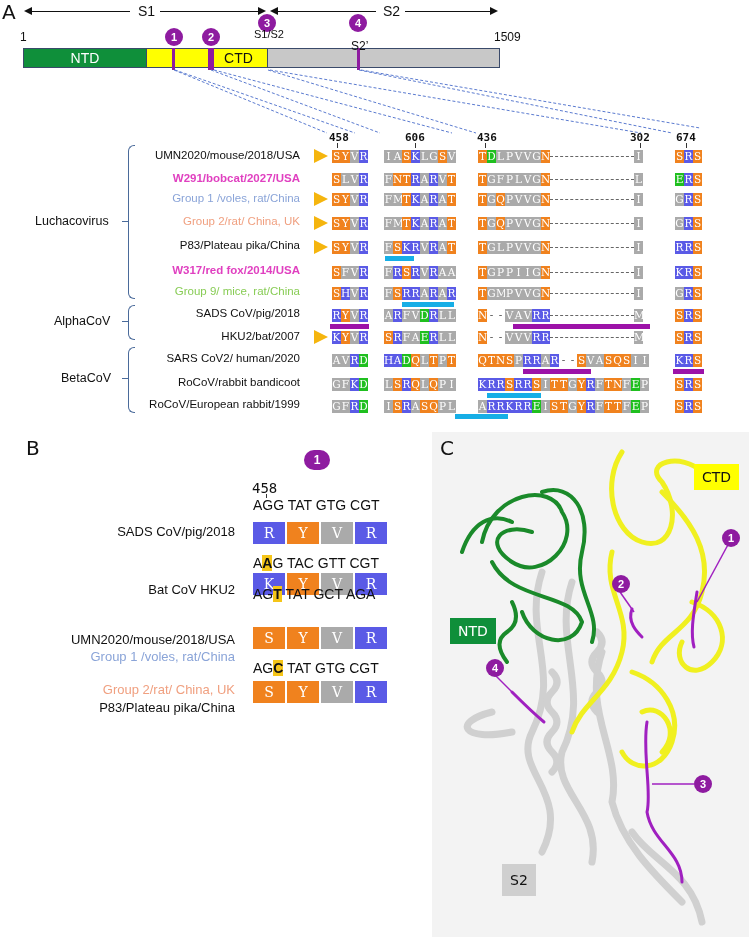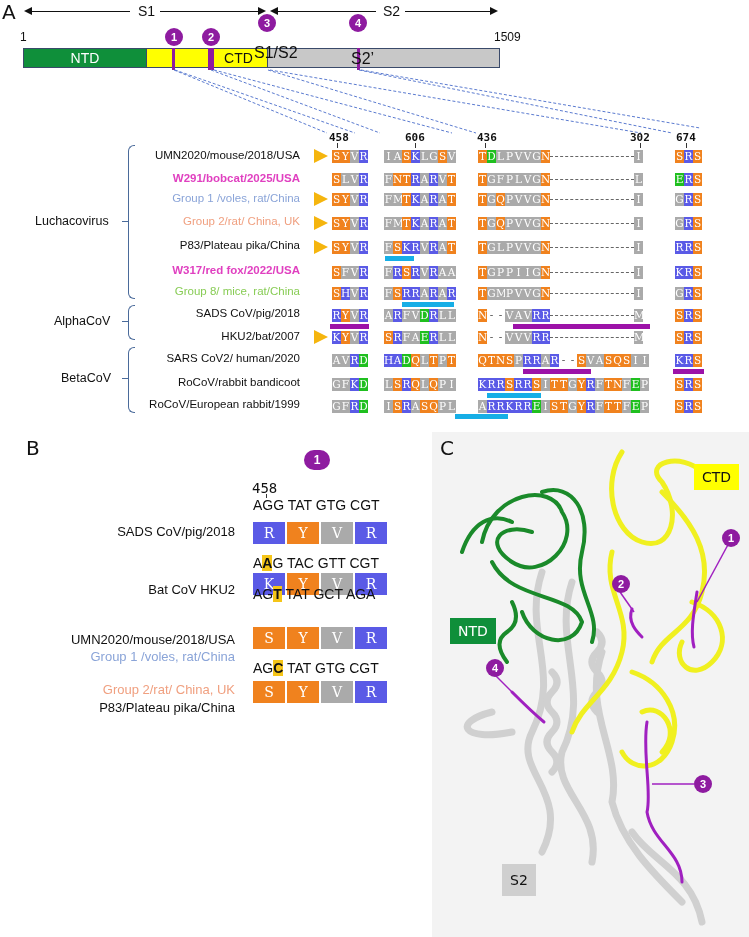--- a/index.html
+++ b/index.html
@@ -71,23 +71,23 @@
 <div class="bar domain-text" style="left:209px;width:59px;background:#ffff00;color:#111;"><span>CTD</span></div>
 <div class="bar" style="left:267px;width:233px;background:#c8c8c8;"></div>
 
 <div class="mark" style="left:172px;top:48px;width:3px;height:22px;"></div>
 <div class="mark" style="left:208px;top:48px;width:6px;height:22px;"></div>
 <div class="mark" style="left:357px;top:48px;width:3px;height:22px;"></div>
 
 <div class="circle" style="left:165px;top:28px;">1</div>
 <div class="circle" style="left:202px;top:28px;">2</div>
 <div class="circle" style="left:258px;top:14px;">3</div>
-<div class="lbl" style="left:254px;top:44px;font-size:16px;">S1/S2</div>
+<div class="lbl" style="left:254px;top:28px;font-size:11px;">S1/S2</div>
 <div class="circle" style="left:349px;top:14px;">4</div>
-<div class="lbl" style="left:351px;top:50px;font-size:16px;">S2’</div>
+<div class="lbl" style="left:351px;top:39px;font-size:12px;">S2’</div>
 
 <svg class="lines" width="749" height="140">
   <g stroke="#5b7bd0" stroke-width="1" stroke-dasharray="3,2" fill="none">
     <line x1="174" y1="70" x2="327" y2="133"></line>
     <line x1="175" y1="70" x2="355" y2="133"></line>
     <line x1="211" y1="70" x2="380" y2="133"></line>
     <line x1="214" y1="70" x2="452" y2="133"></line>
     <line x1="268" y1="70" x2="476" y2="133"></line>
     <line x1="270" y1="70" x2="641" y2="133"></line>
     <line x1="359" y1="70" x2="672" y2="133"></line>
@@ -151,21 +151,21 @@
   <div class="abs" style="left:550px;top:156px;width:84px;border-top:1px dashed #666;"></div>
   <div class="seq" style="left:634px;top:150px;">
       <span class="g">I</span>
     </div>
   <div class="seq" style="left:675px;top:150px;">
       <span class="o">S</span>
       <span class="b">R</span>
       <span class="o">S</span>
     </div>
 
-  <div class="taxon" style="top:172px;color:#e040c0;font-weight:bold;">W291/bobcat/2025/USA</div>
+  <div class="taxon" style="top:172px;color:#e040c0;font-weight:bold;">W291/bobcat/2027/USA</div>
   <div class="seq" style="left:332px;top:173px;">
       <span class="o">S</span>
       <span class="g">L</span>
       <span class="g">V</span>
       <span class="b">R</span>
     </div>
   <div class="seq" style="left:384px;top:173px;">
       <span class="g">F</span>
       <span class="o">N</span>
       <span class="o">T</span>
@@ -303,21 +303,21 @@
   <div class="abs" style="left:550px;top:247px;width:84px;border-top:1px dashed #666;"></div>
   <div class="seq" style="left:634px;top:241px;">
       <span class="g">I</span>
     </div>
   <div class="seq" style="left:675px;top:241px;">
       <span class="b">R</span>
       <span class="b">R</span>
       <span class="o">S</span>
     </div>
 
-  <div class="taxon" style="top:264px;color:#e040c0;font-weight:bold;">W317/red fox/2022/USA</div>
+  <div class="taxon" style="top:264px;color:#e040c0;font-weight:bold;">W317/red fox/2014/USA</div>
   <div class="seq" style="left:332px;top:266px;">
       <span class="o">S</span>
       <span class="g">F</span>
       <span class="g">V</span>
       <span class="b">R</span>
     </div>
   <div class="seq" style="left:384px;top:266px;">
       <span class="g">F</span>
       <span class="b">R</span>
       <span class="o">S</span>
@@ -340,21 +340,21 @@
   <div class="abs" style="left:550px;top:272px;width:84px;border-top:1px dashed #666;"></div>
   <div class="seq" style="left:634px;top:266px;">
       <span class="g">I</span>
     </div>
   <div class="seq" style="left:675px;top:266px;">
       <span class="b">K</span>
       <span class="b">R</span>
       <span class="o">S</span>
     </div>
 
-  <div class="taxon" style="top:285px;color:#88cc55;">Group 8/ mice, rat/China</div>
+  <div class="taxon" style="top:285px;color:#88cc55;">Group 9/ mice, rat/China</div>
   <div class="seq" style="left:332px;top:287px;">
       <span class="o">S</span>
       <span class="b">H</span>
       <span class="g">V</span>
       <span class="b">R</span>
     </div>
   <div class="seq" style="left:384px;top:287px;">
       <span class="g">F</span>
       <span class="o">S</span>
       <span class="b">R</span>

